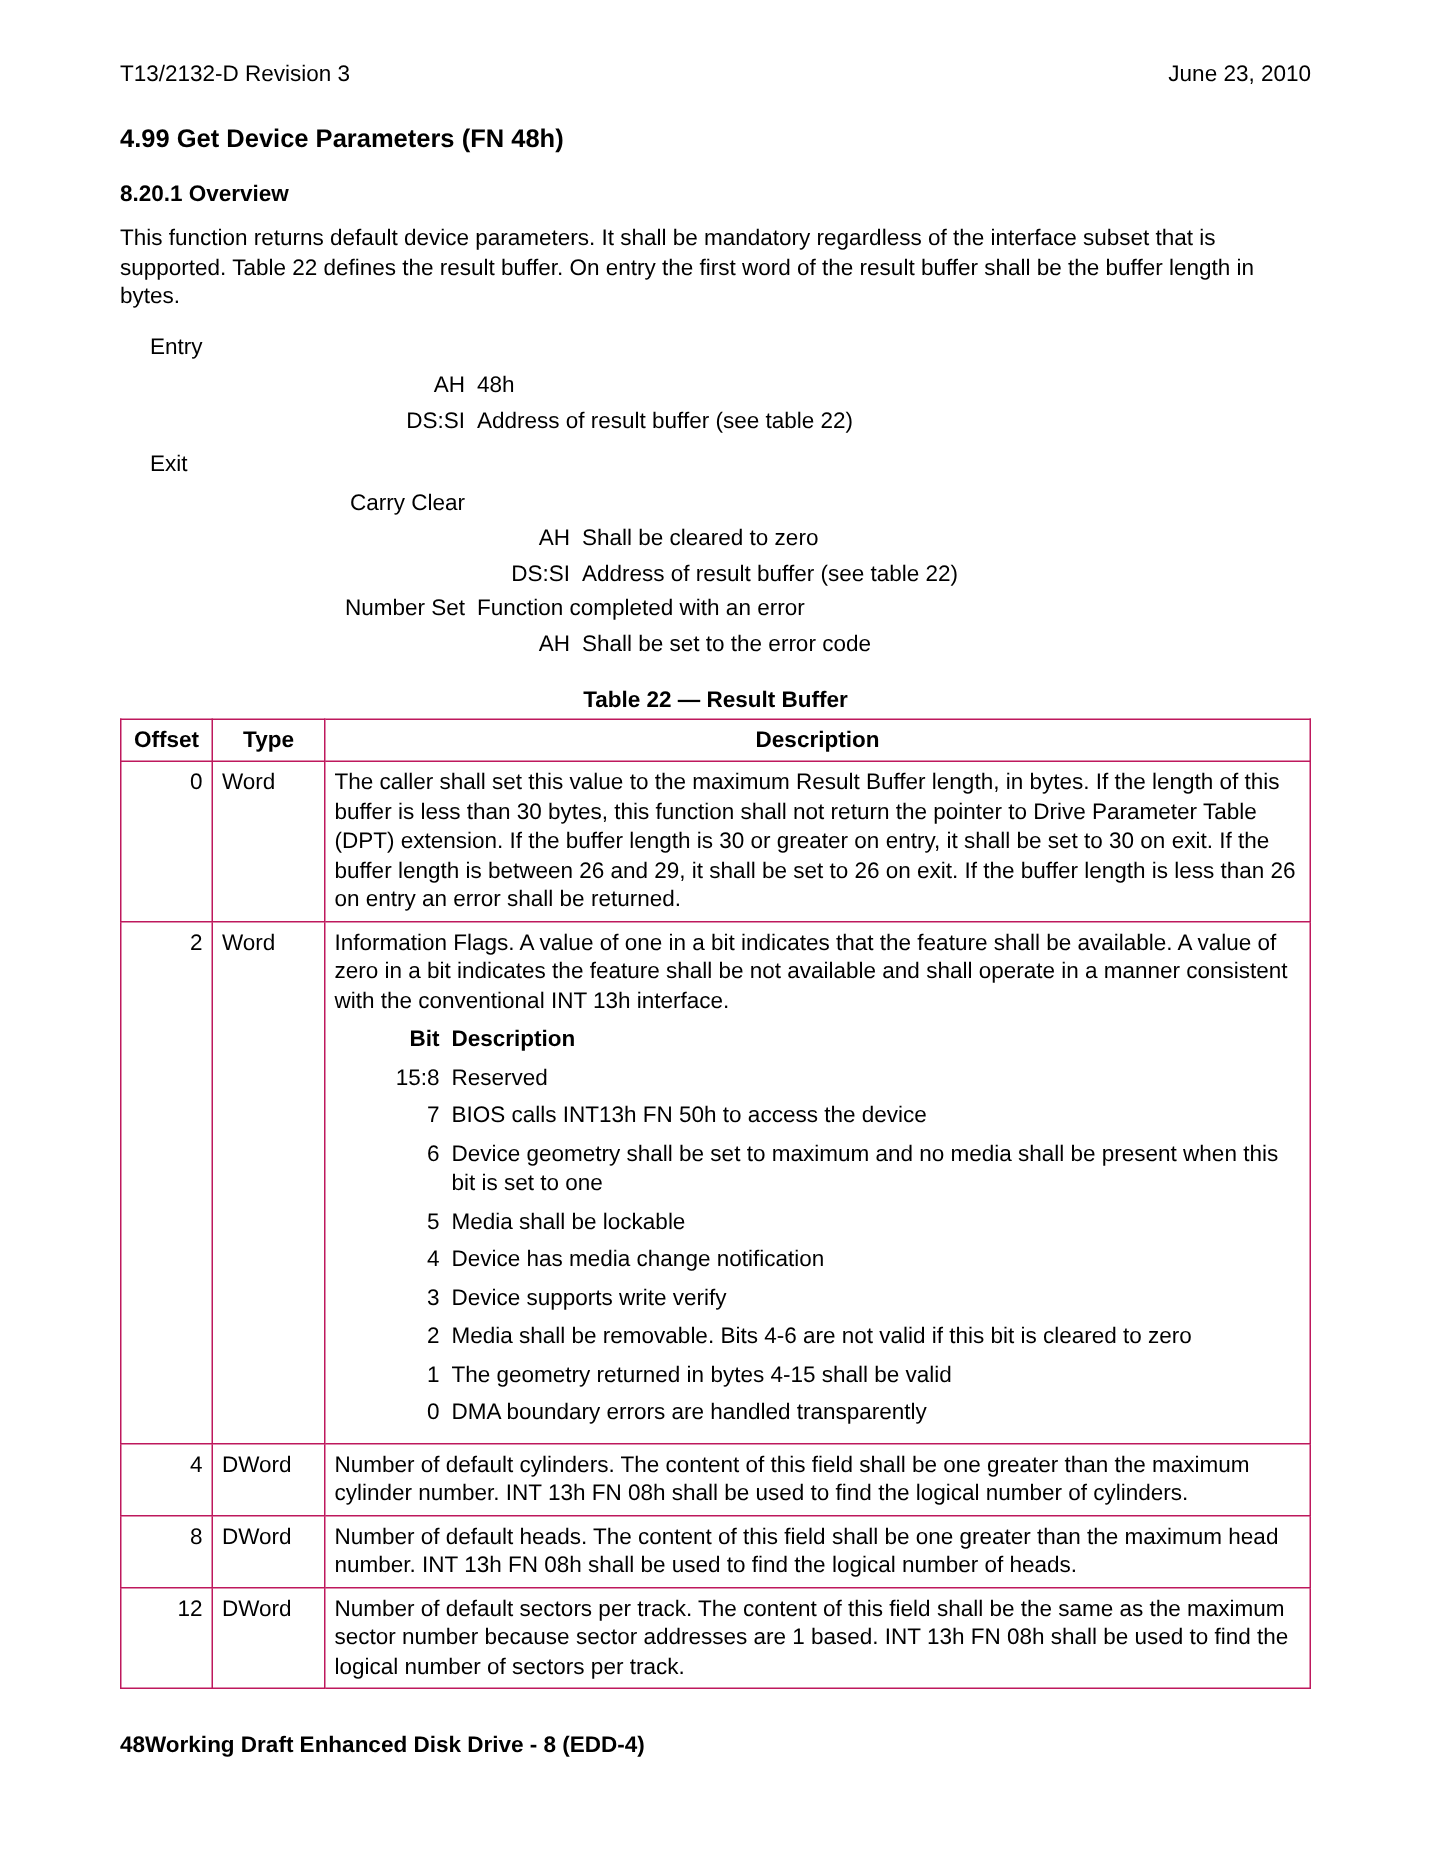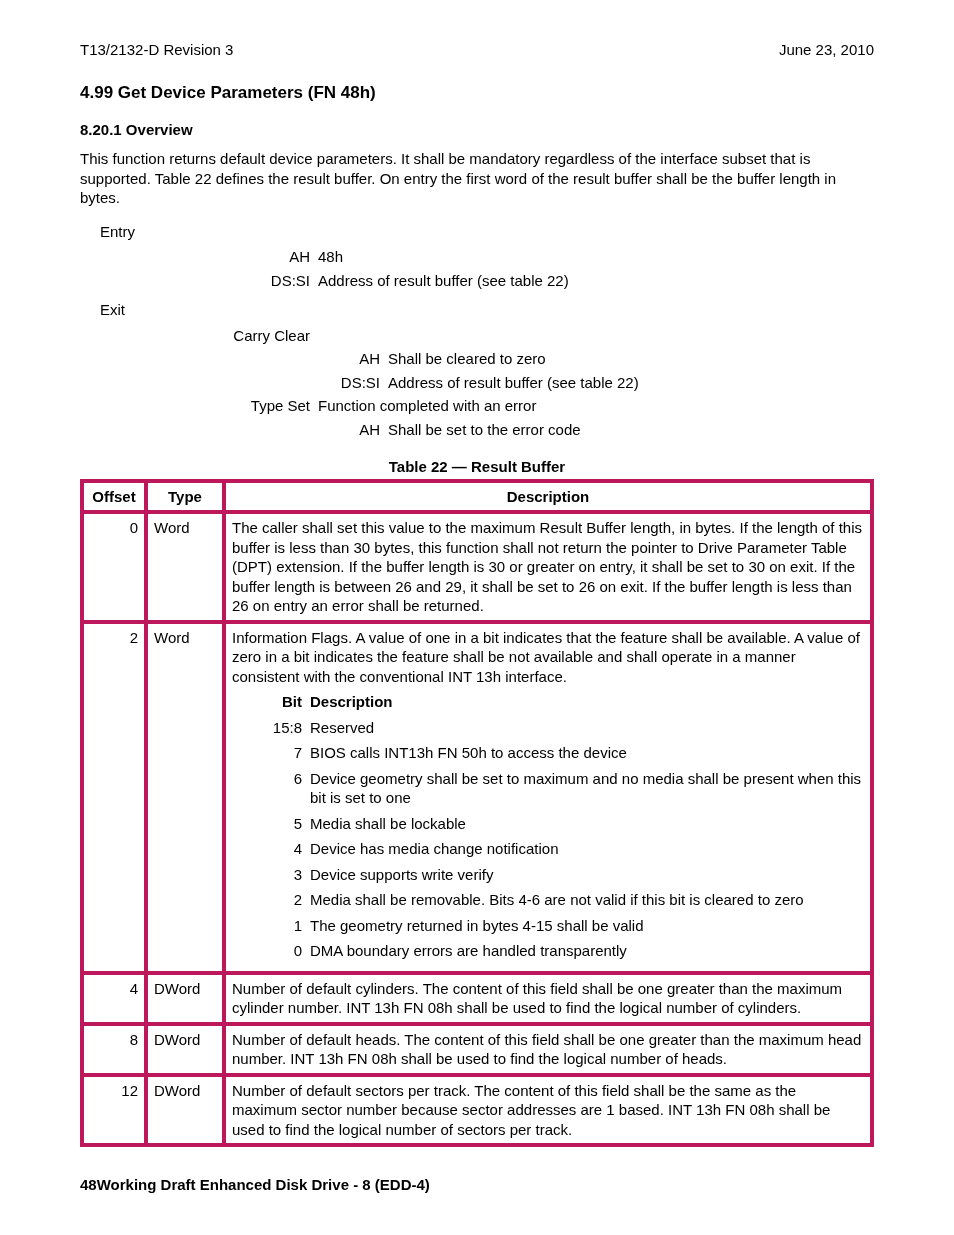--- a/index.html
+++ b/index.html
@@ -19,21 +19,21 @@
   p { margin: 0 0 14px 0; }
   .reg-list { margin-left: 20px; }
   .reg-row { display: flex; margin-bottom: 4px; }
   .reg-label { width: 130px; text-align: right; padding-right: 8px; }
   .reg-desc { flex: 1; }
   .section-label { margin: 10px 0 6px 20px; }
   .sub-indent .reg-label { width: 210px; }
   .sub-indent2 .reg-label { width: 280px; }
   .table-caption { text-align: center; font-weight: bold; margin: 18px 0 2px 0; }
   table { border-collapse: collapse; width: 100%; }
-  th, td { border: 4px solid #be185d; padding: 4px 6px; vertical-align: top; font-size: 15px; }
+  th, td { border: 1px solid #be185d; padding: 4px 6px; vertical-align: top; font-size: 15px; }
   th { text-align: center; }
   td.off { text-align: right; width: 48px; }
   td.type { width: 62px; }
   .bit-table { margin-top: 6px; }
   .bit-row { display: flex; margin-bottom: 6px; }
   .bit-label { width: 70px; text-align: right; padding-right: 8px; font-weight: normal; }
   .bit-header { font-weight: bold; }
   .bit-desc { flex: 1; }
   .footer-row { display: flex; font-weight: bold; margin-top: 28px; }
 </style>
@@ -74,21 +74,21 @@
       <div class="reg-desc">Shall be cleared to zero</div>
     </div>
     <div class="reg-row">
       <div class="reg-label">DS:SI</div>
       <div class="reg-desc">Address of result buffer (see table 22)</div>
     </div>
   </div>
 
 <div class="reg-list sub-indent">
   <div class="reg-row">
-    <div class="reg-label">Type Set</div>
+    <div class="reg-label">Number Set</div>
     <div class="reg-desc">Function completed with an error</div>
   </div>
 </div>
 <div class="reg-list sub-indent2" id="cs-sub">
     <div class="reg-row">
       <div class="reg-label">AH</div>
       <div class="reg-desc">Shall be set to the error code</div>
     </div>
   </div>
 

